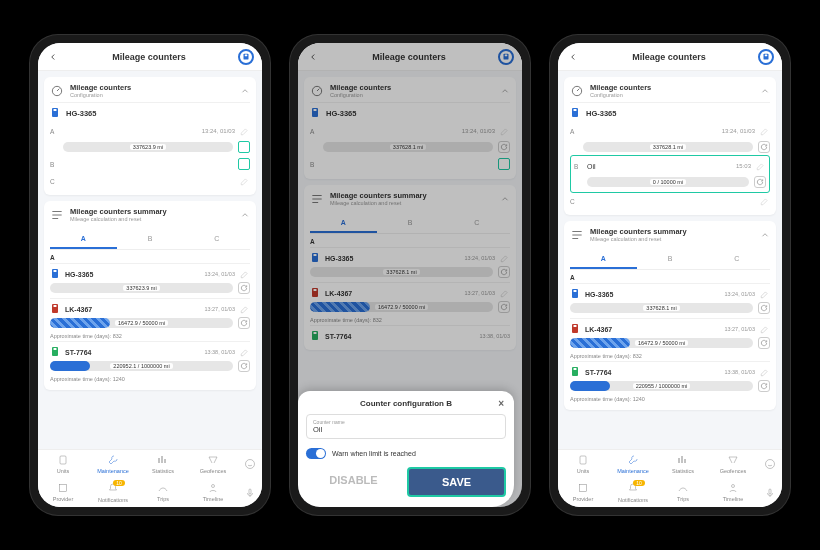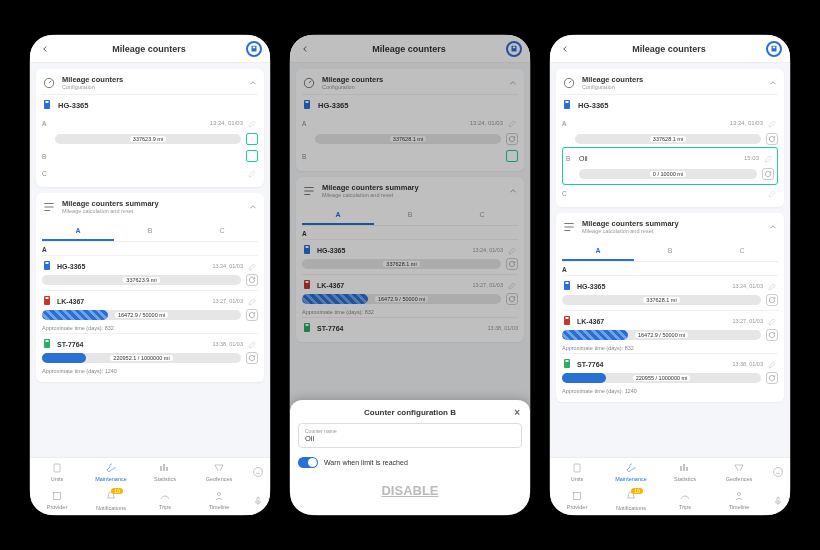--- a/index.html
+++ b/index.html
@@ -11,20 +11,21 @@
     justify-content: center;
     align-items: center;
     gap: 20px;
     font-size: 7px;
     color: #333;
   }
   .phone {
     width: 240px; height: 480px;
     background: #1a1a1a;
     border-radius: 28px;
+    padding: 8px;
     position: relative;
     box-shadow: 0 0 0 1px #333;
   }
   .screen {
     width: 100%; height: 100%;
     background: #f4f6f9;
     border-radius: 22px;
     overflow: hidden;
     position: relative;
     display: flex;
@@ -169,21 +170,21 @@
     border-radius: 4px;
     min-width: 8px; text-align: center;
   }
   .nav-extra {
     width: 24px; display: flex; align-items: center; justify-content: center;
     color: #888;
   }
 
   
   .sheet {
-    position: absolute; bottom: 0; left: 0; right: 0;
+    position: absolute; bottom: 0; left: 0; right: 8px;
     background: #fff;
     border-radius: 12px 12px 22px 22px;
     z-index: 10;
     padding: 8px 8px 10px;
     box-shadow: 0 -2px 10px rgba(0,0,0,0.2);
     margin-top: 6px;
   }
   .sheet-head {
     display: flex; align-items: center; justify-content: center;
     padding-bottom: 6px; position: relative;
@@ -201,21 +202,21 @@
     width: 20px; height: 11px; border-radius: 6px;
     background: #2a6fd6; position: relative;
   }
   .toggle::after {
     content: ""; position: absolute; right: 1px; top: 1px;
     width: 9px; height: 9px; background: #fff; border-radius: 50%;
   }
   .sheet-btns { display: flex; gap: 6px; }
   .btn-disable, .btn-save {
     flex: 1; text-align: center; padding: 7px 0;
-    border-radius: 4px; font-size: 13px; font-weight: 600; text-decoration: underline;
+    border-radius: 4px; font-size: 11px; font-weight: 600;
   }
   .btn-disable { color: #bbb; }
   .btn-save {
     background: #3a5a8c; color: #fff;
     border: 2px solid #1fc9a4;
   }
 
   .highlight-box {
     border: 1.5px solid #1fc9a4; border-radius: 3px;
     padding: 2px 3px;
@@ -624,20 +625,21 @@
       <div class="field">
         <div class="field-label">Counter name</div>
         <div class="field-value">Oil</div>
       </div>
       <div class="toggle-row">
         <div class="toggle"></div>
         <span>Warn when limit is reached</span>
       </div>
       <div class="sheet-btns">
         <div class="btn-disable">DISABLE</div>
+        <div class="btn-save">SAVE</div>
       </div>
     </div>
   </div>
 </div>
 
 <div class="phone">
   <div class="screen">
     <div class="header">
       <div class="back-btn">
           <svg viewBox="0 0 24 24" width="10" height="10">

